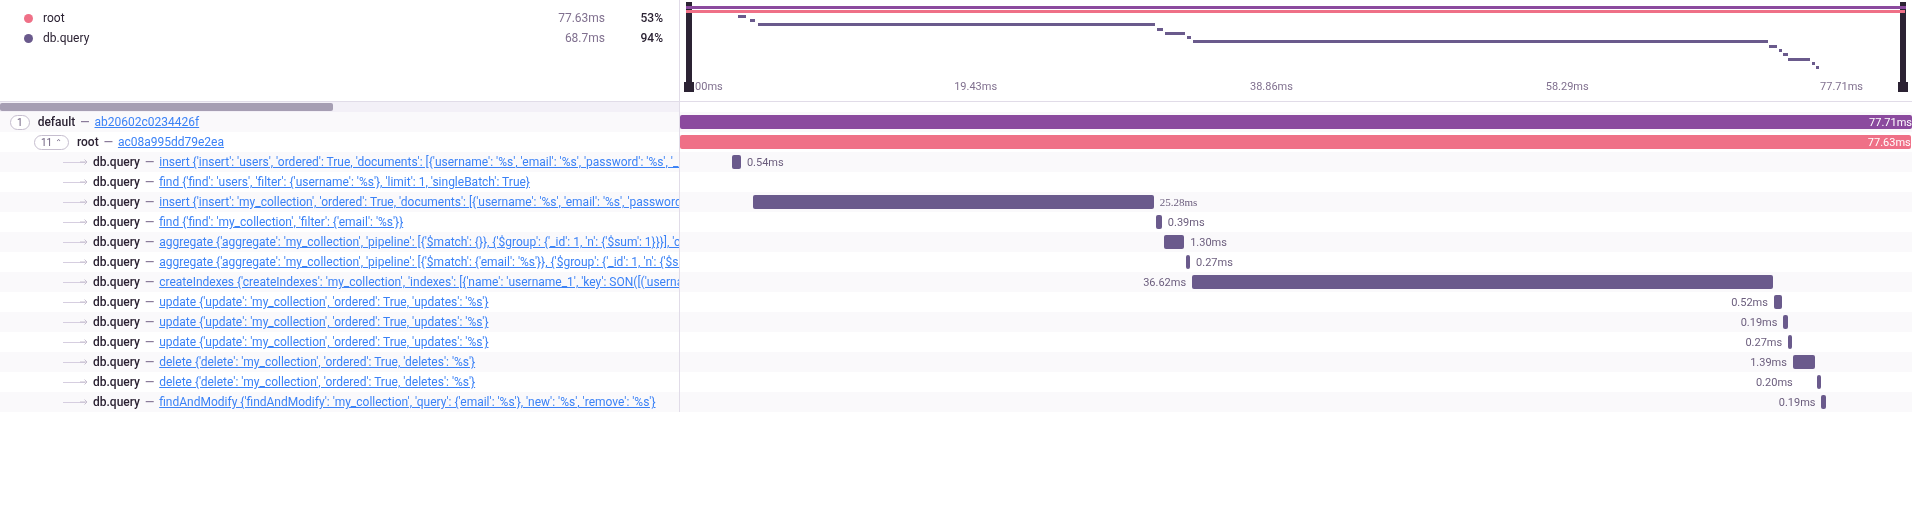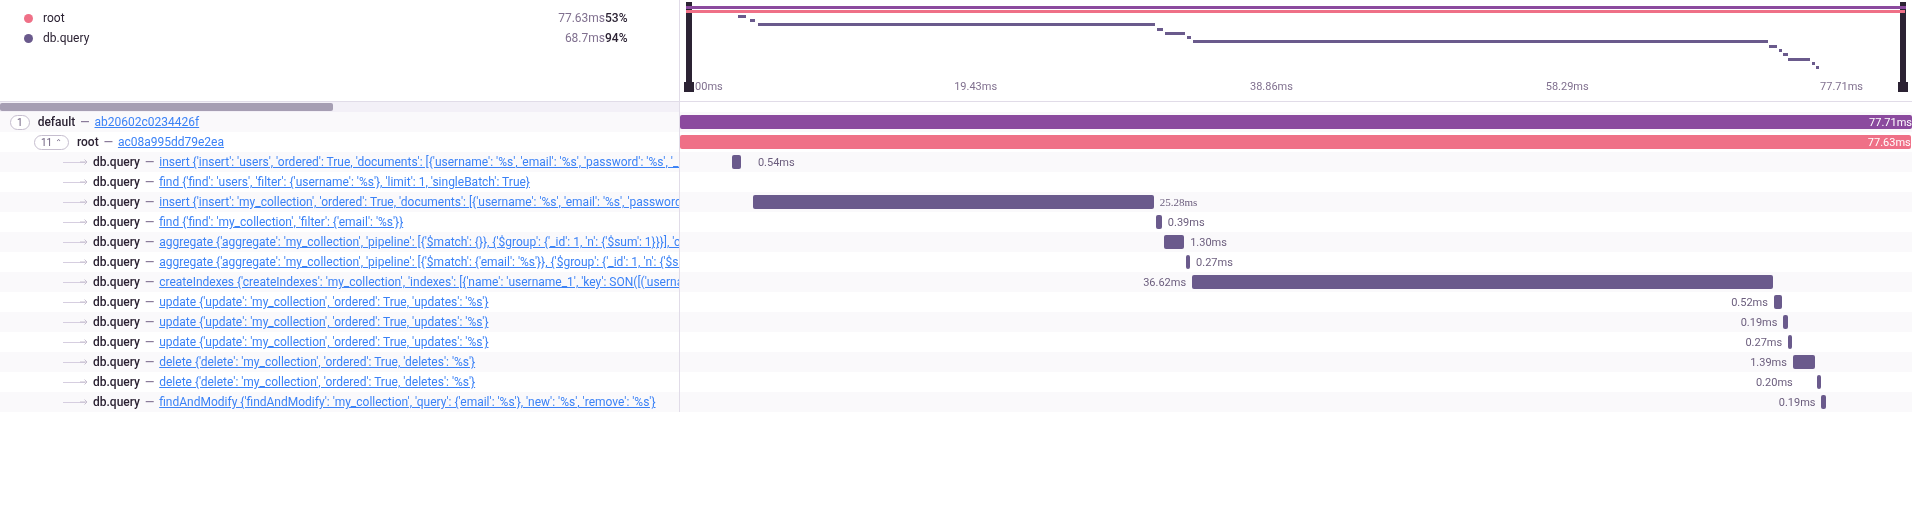--- a/index.html
+++ b/index.html
@@ -28,21 +28,21 @@
     align-items: center;
     height: 20px;
   }
   .legend-dot {
     width: 9px; height: 9px; border-radius: 50%;
     margin-right: 10px;
     flex: none;
   }
   .legend-label { flex: 1; color: #2b2233; }
   .legend-time  { width: 80px; text-align: right; color: #80708f; }
-  .legend-pct   { width: 58px; color: #2b2233; font-weight: 500; }
+  .legend-pct   { width: 58px; text-align: right; color: #2b2233; font-weight: 500; }
 
   .minimap-pane {
     flex: 1;
     position: relative;
     padding: 0;
   }
   .minimap {
     height: 72px;
     position: relative;
     margin: 2px 6px 0 6px;
@@ -261,21 +261,21 @@
             </svg>
           </span>
         </span>
         <span class="span-op">db.query</span>
         <span class="span-dash">—</span>
         <span class="span-desc">insert {'insert': 'users', 'ordered': True, 'documents': [{'username': '%s', 'email': '%s', 'password': '%s', '_id': '%s'}]}</span>
       </div>
       <div class="row-right">
         <div class="bar-track">
           <div class="bar dbq" style="left: 4.24656%; width: 0.694891%;"></div>
-          <span class="bar-label" style="left: 4.94145%; padding-left: 17px;">0.54ms</span>
+          <span class="bar-label" style="left: 4.94145%; padding-left: 6px;">0.54ms</span>
         </div>
       </div>
     </div>
     <div class="row odd">
       <div class="row-left" style="padding-left: 58px;">
         <span class="tree-lines">
           <span class="elbow">
             <svg width="9" height="7" viewBox="0 0 9 7">
               <path d="M0 3.5 L7 3.5 M4.5 1 L7 3.5 L4.5 6" stroke="#c6becf" fill="none" stroke-width="1"></path>
             </svg>

